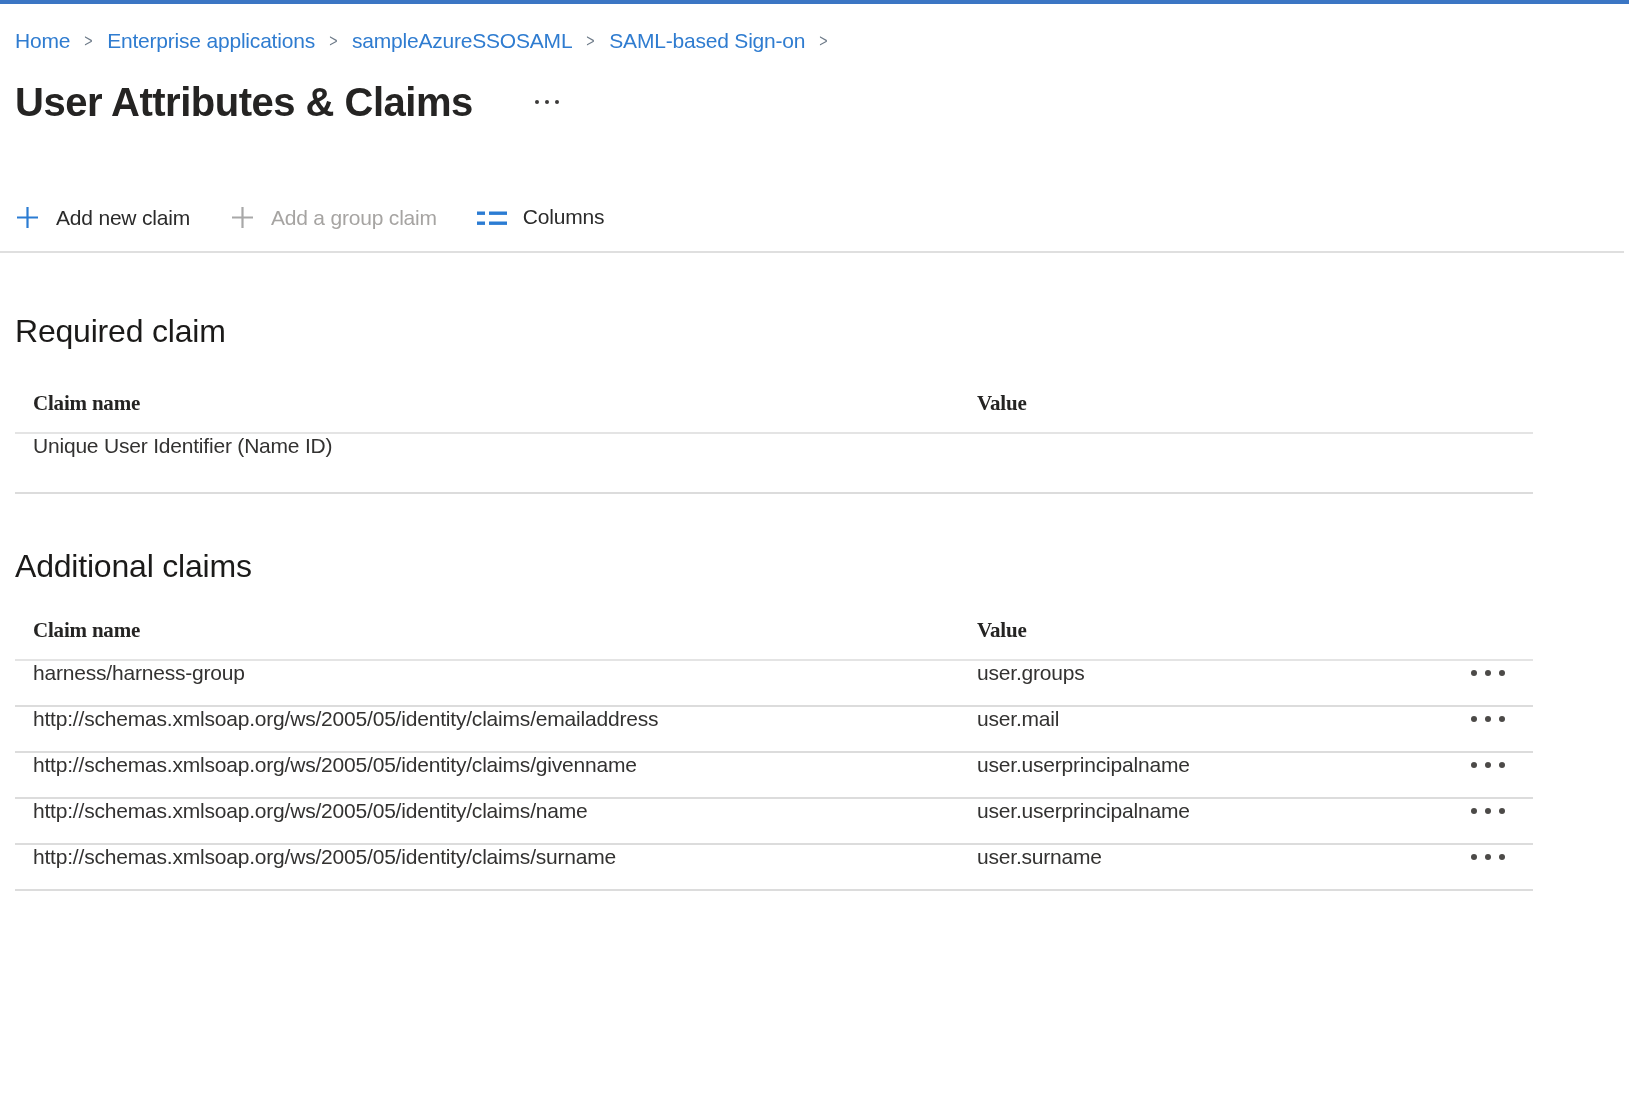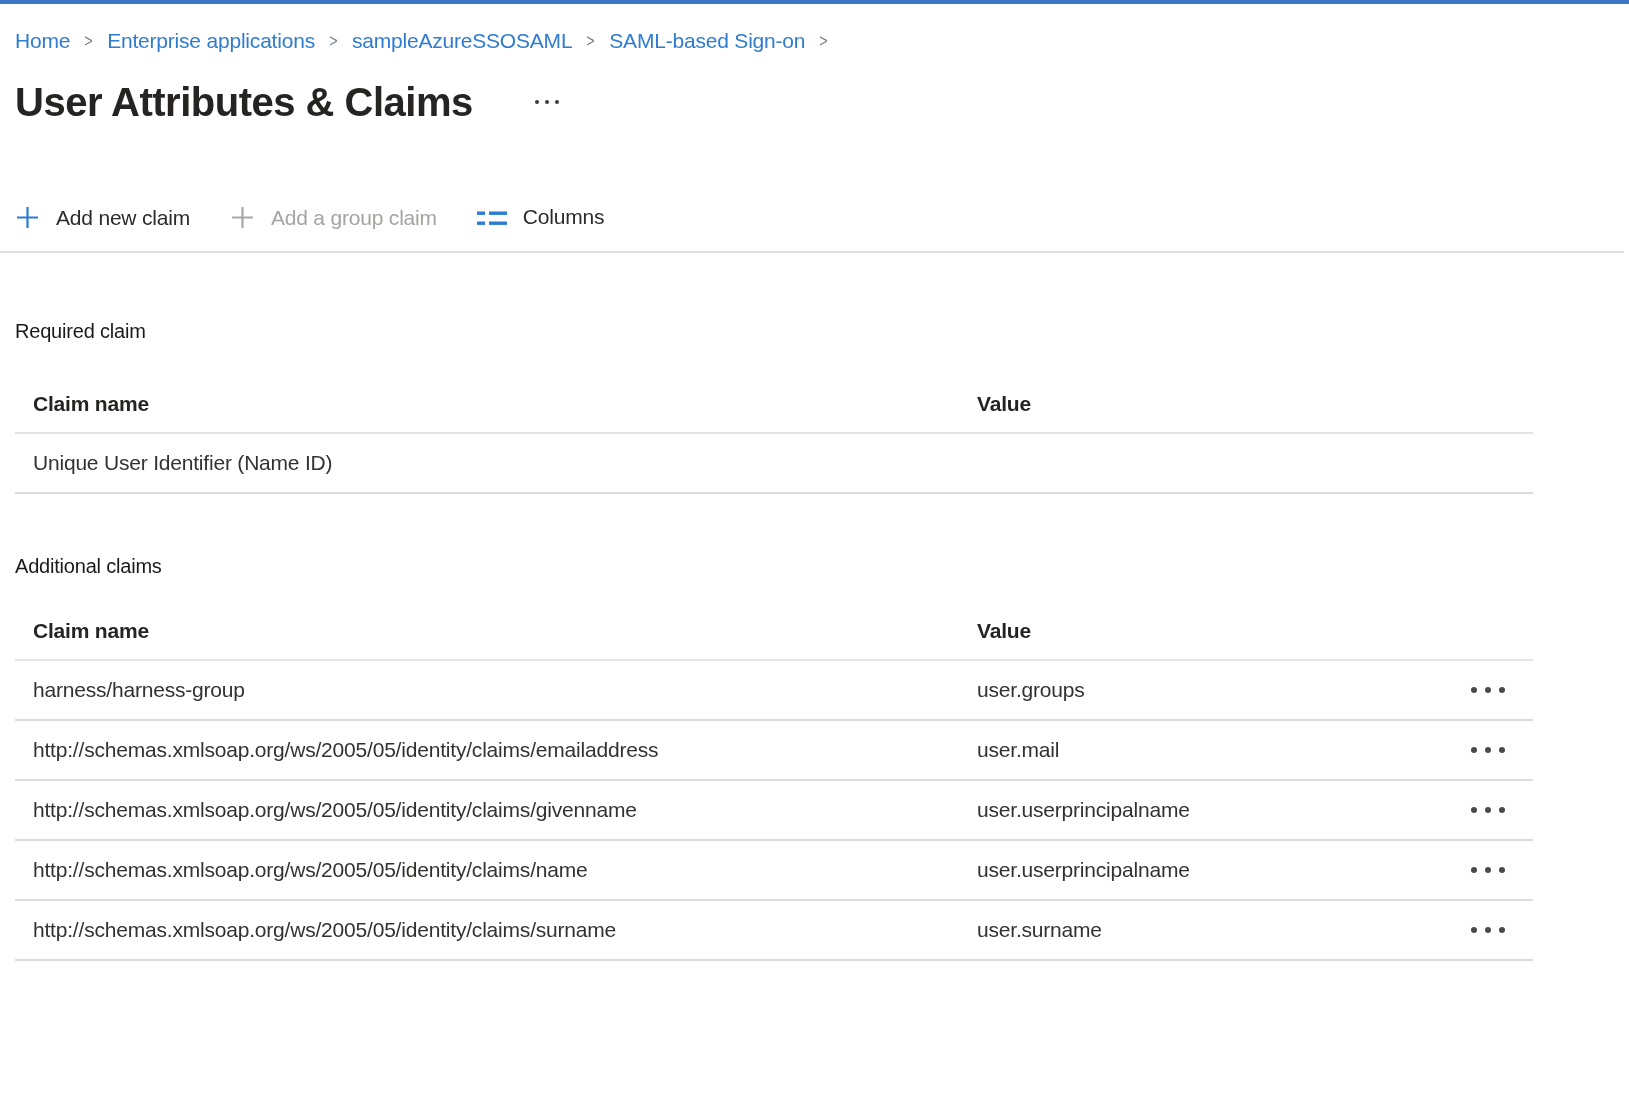--- a/index.html
+++ b/index.html
@@ -68,51 +68,52 @@
   .toolbar-divider {
     margin-top: 15px;
     height: 2px;
     background: #dfdfdf;
     width: 1629px;
     margin-left: -20px;
   }
 
   
   .section-heading {
-    font-size: 20px;
+    font-size: 32px;
     font-weight: 400;
     color: #1b1a19;
     line-height: 36px;
   }
   .section-heading.required { margin-top: 60px; }
   .section-heading.additional { margin-top: 54px; }
 
   
   .claims-table { width: 1518px; }
   .thead {
     display: flex;
     align-items: flex-end;
     padding-bottom: 16px;
     border-bottom: 2px solid #e4e4e4;
     font-weight: 700;
     font-size: 21px;
     color: #252423;
+    font-family: Liberation Serif, serif;
   }
   .thead.required-head { height: 85px; }
   .thead.additional-head { height: 77px; }
   .trow {
     display: flex;
-    align-items: center;
+    align-items: flex-start;
     border-bottom: 2px solid #dcdcdc;
     font-size: 21px;
     color: #333231;
     cursor: pointer;
   }
   .trow.required-row { height: 60px; }
-  .trow.additional-row { height: 60px; }
+  .trow.additional-row { height: 46px; }
   .col-claim { width: 962px; padding-left: 18px; white-space: nowrap; overflow: hidden; }
   .col-value {
     flex: 1;
     display: flex;
     justify-content: space-between;
     align-items: center;
     padding-right: 26px;
     white-space: nowrap;
   }
   .row-menu {

